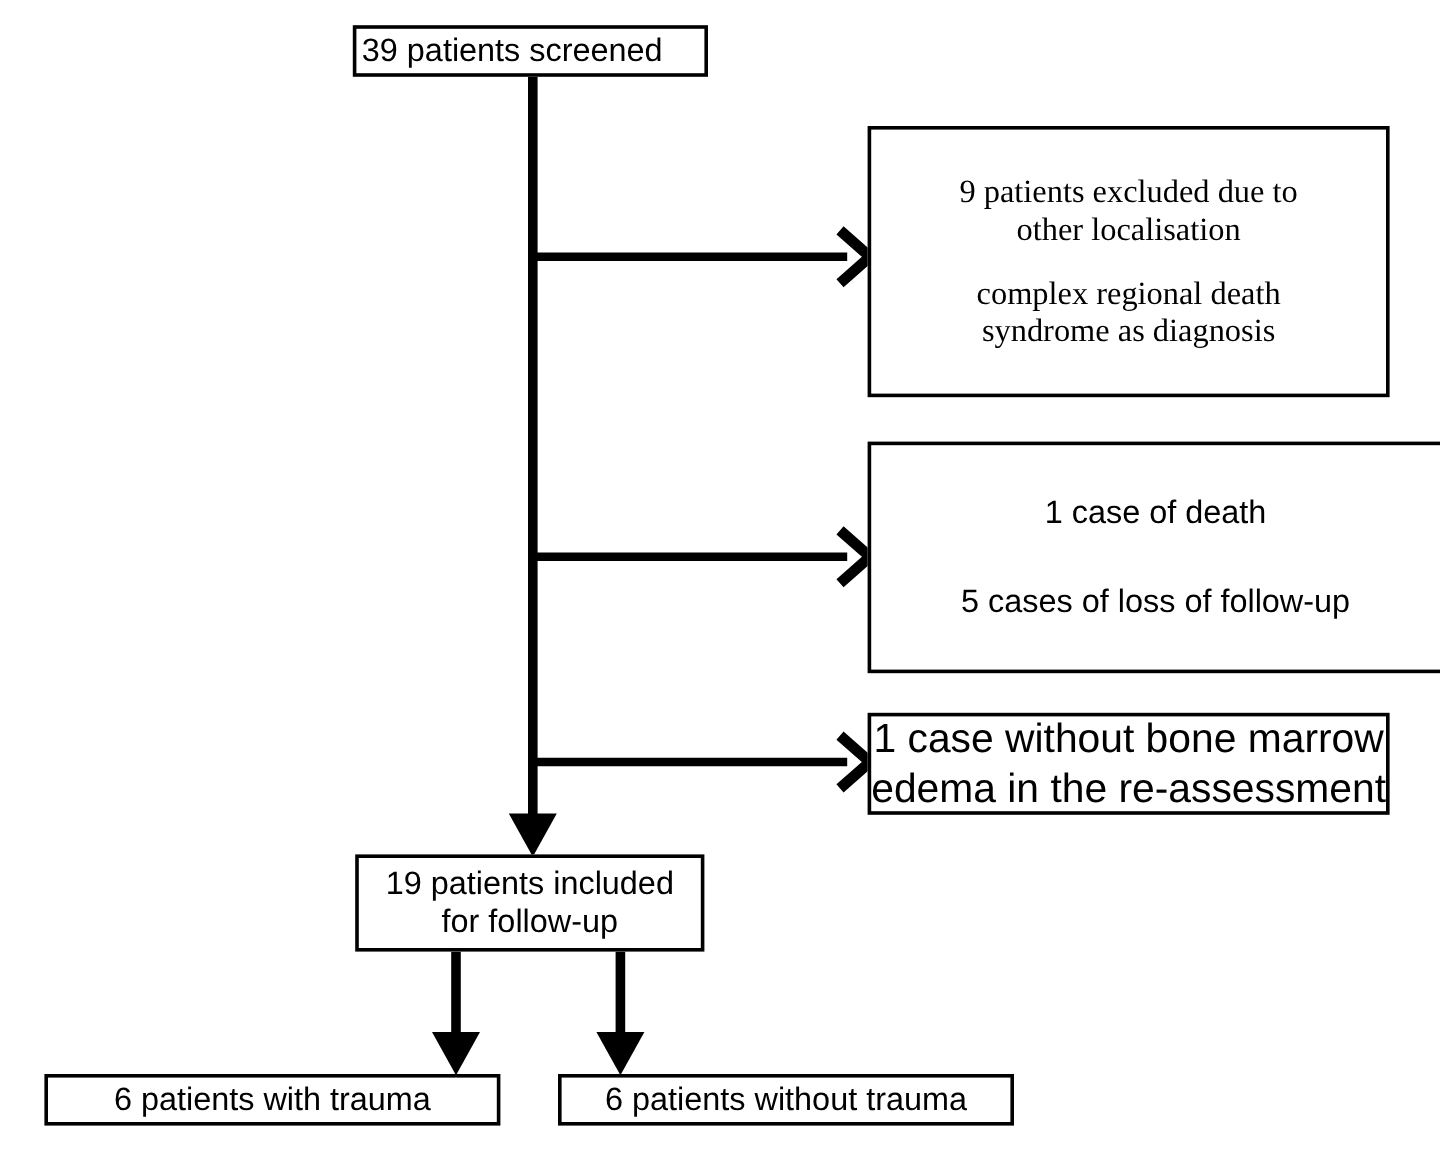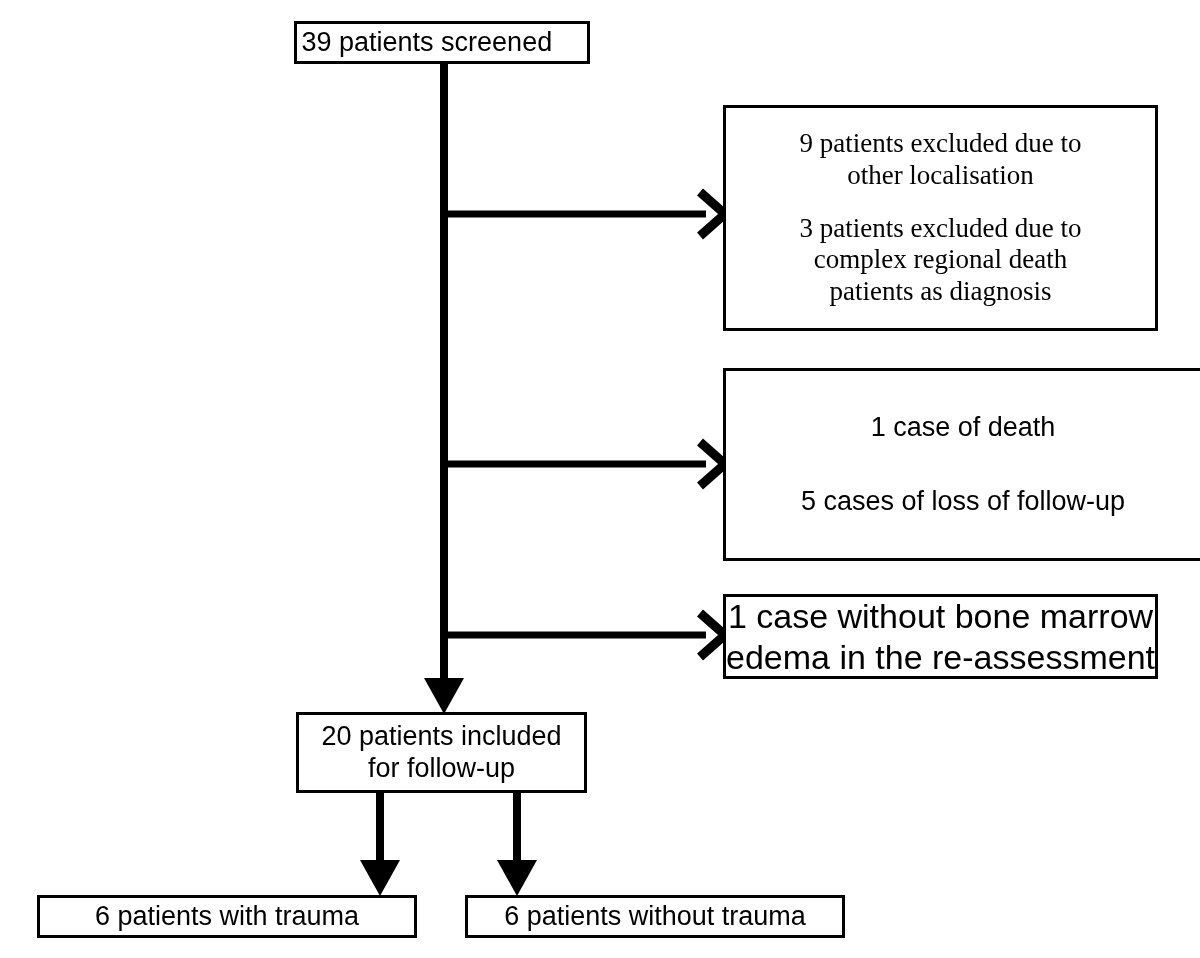--- a/index.html
+++ b/index.html
@@ -119,39 +119,38 @@
   </svg>
 
   <div class="node" id="node-screened">
     <span class="line">39 patients screened</span>
   </div>
 
   <div class="node" id="node-excl-1">
     <span class="line">9 patients excluded due to</span>
     <span class="line">other localisation</span>
     <span class="gap"></span>
-    <span class="line">3 patients excluded due to</span>
     <span class="line">complex regional death</span>
-    <span class="line">patients as diagnosis</span>
+    <span class="line">syndrome as diagnosis</span>
   </div>
 
   <div class="node" id="node-excl-2">
     <span class="line">1 case of death</span>
     <span class="gap"></span>
     <span class="gap"></span>
     <span class="line">5 cases of loss of follow-up</span>
   </div>
 
   <div class="node" id="node-excl-3">
     <span class="line">1 case without bone marrow</span>
     <span class="line">edema in the re-assessment</span>
   </div>
 
   <div class="node" id="node-included">
-    <span class="line">20 patients included</span>
+    <span class="line">19 patients included</span>
     <span class="line">for follow-up</span>
   </div>
 
   <div class="node" id="node-trauma-yes">
     <span class="line">6 patients with trauma</span>
   </div>
 
   <div class="node" id="node-trauma-no">
     <span class="line">6 patients without trauma</span>
   </div>

